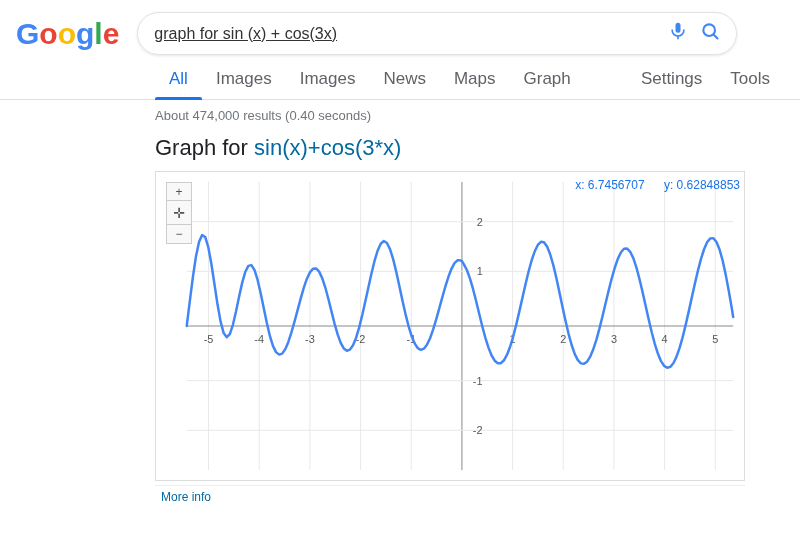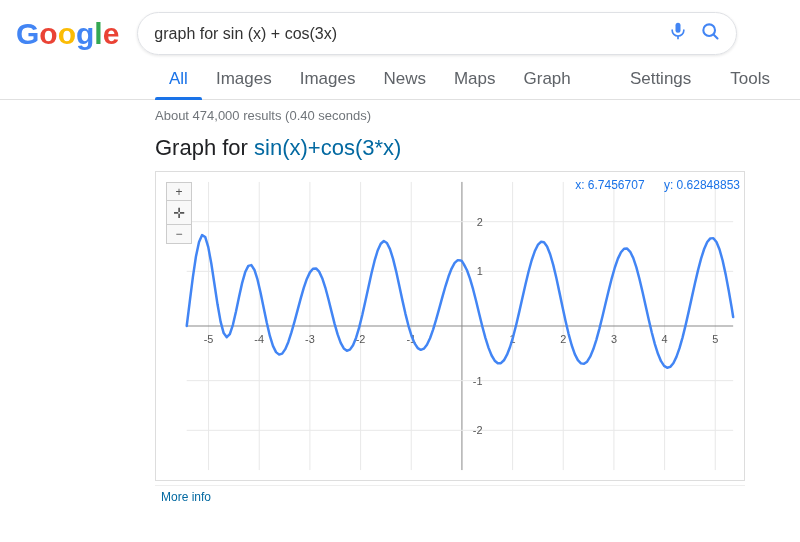--- a/index.html
+++ b/index.html
@@ -32,20 +32,21 @@
     .g-blue { color: #4285F4; }
     .g-red { color: #EA4335; }
     .g-yellow { color: #FBBC05; }
     .g-green { color: #34A853; }
 
     .search-bar-container {
       display: flex;
       align-items: center;
       flex: 1;
       max-width: 600px;
+      text-decoration: underline;
     }
     .search-input-wrapper {
       display: flex;
       align-items: center;
       border: 1px solid #dfe1e5;
       border-radius: 24px;
       padding: 8px 16px;
       flex: 1;
       box-shadow: 0 1px 3px rgba(0,0,0,0.1);
     }
@@ -100,21 +101,21 @@
       bottom: -1px;
       left: 0;
       right: 0;
       height: 3px;
       background: #1a73e8;
       border-radius: 2px 2px 0 0;
     }
     .nav-right {
       margin-left: auto;
       display: flex;
-      gap: 11px;
+      gap: 0;
     }
 
     
     .result-stats {
       padding: 8px 16px 8px 155px;
       font-size: 13px;
       color: #70757a;
     }
 
     

